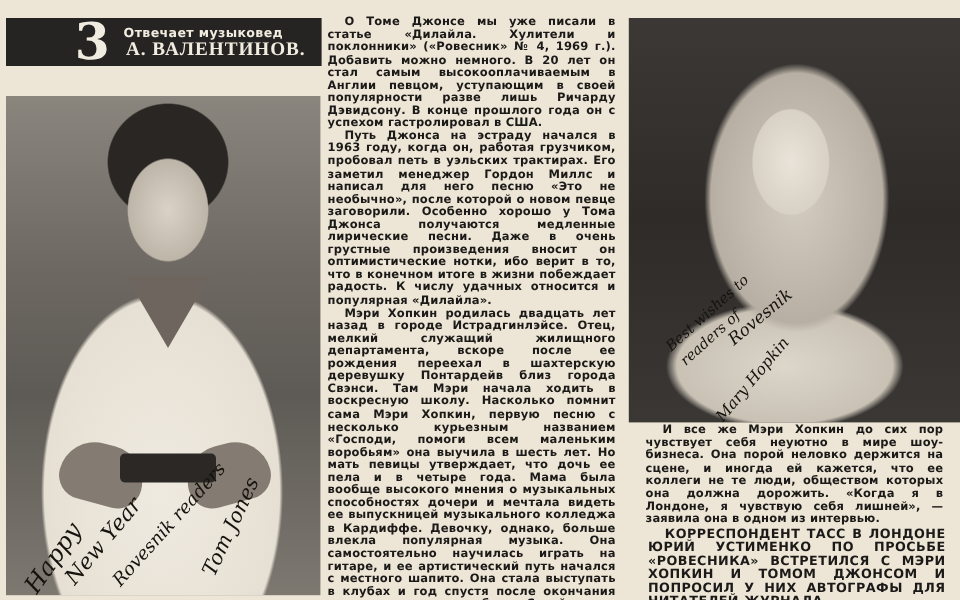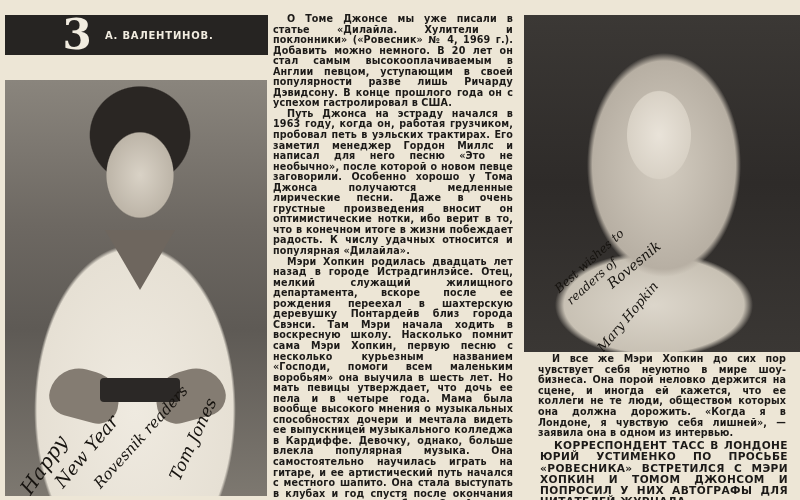--- a/index.html
+++ b/index.html
@@ -13,21 +13,21 @@
     position:absolute; left:5px; top:15px; width:263px; height:40px;
     background:#262422; display:flex; align-items:center;
   }
   .header-number {
     width:60px; height:40px; display:flex; align-items:center; justify-content:center;
     color:#f1ece0; font-family:"DejaVu Serif", serif; font-weight:bold;
     font-size:42px; line-height:40px; margin-left:52px; width:40px;
   }
   .header-text { color:#f1ece0; font-weight:bold; font-size:10.5px; line-height:13px; margin-left:6px; letter-spacing:0.3px; }
   .header-text .line1 { font-weight:bold; }
-  .header-text .line2 { font-size:10px; letter-spacing:0.8px; padding-left:2px; }
+  .header-text .line2 { font-size:16px; letter-spacing:0.8px; padding-left:2px;font-family:Liberation Serif, serif; }
 
   .photo { position:absolute; overflow:hidden; }
   .photo-tom {
     left:5px; top:80px; width:262px; height:416px;
     background:
       radial-gradient(ellipse 55px 70px at 135px 95px, #d9d2c6 0%, #bdb5a8 60%, rgba(0,0,0,0) 62%),
       radial-gradient(ellipse 62px 60px at 135px 55px, #2a2623 0%, #2a2623 80%, rgba(0,0,0,0) 82%),
       radial-gradient(ellipse 140px 230px at 130px 330px, #efeae0 0%, #e6e0d4 70%, rgba(0,0,0,0) 72%),
       linear-gradient(180deg, #8a857d 0%, #6d6862 35%, #5e5a55 60%, #7d7870 100%);
   }
@@ -82,20 +82,21 @@
     letter-spacing:0.4px; text-transform:uppercase;
   }
   .caps-note p { margin:0; text-indent:14px; }
 </style>
 </head>
 <body>
 
 <div class="header-bar">
   <div class="header-number">3</div>
   <div class="header-text">
+    <div class="line1">Отвечает  музыковед</div>
     <div class="line2">А.  ВАЛЕНТИНОВ.</div>
   </div>
 </div>
 
 <div class="photo photo-tom">
   <div class="tom-vneck"></div>
   <div class="tom-hand-l"></div>
   <div class="tom-hand-r"></div>
   <div class="tom-belt"></div>
   <span class="autograph tom-ag1">Happy</span>

